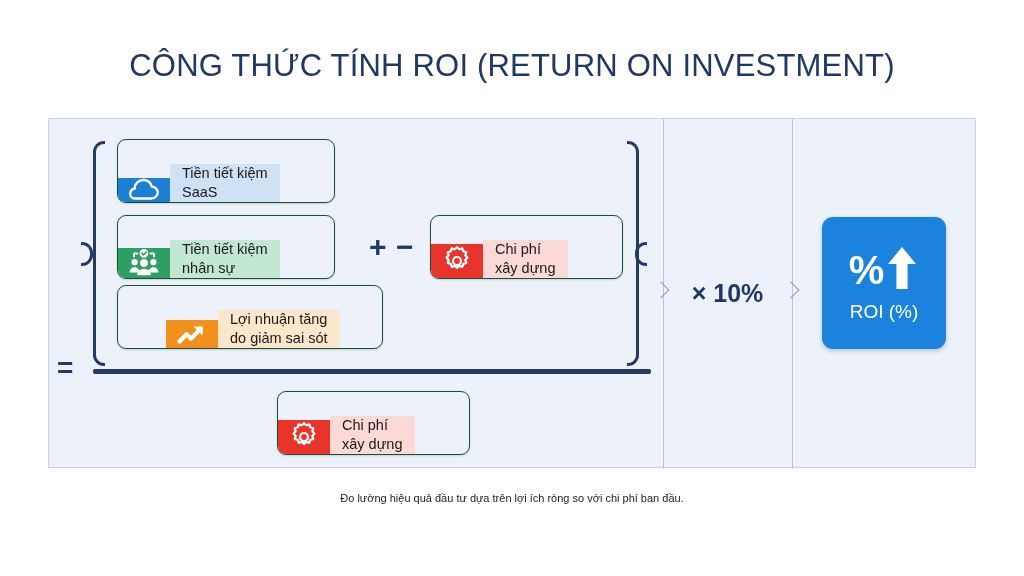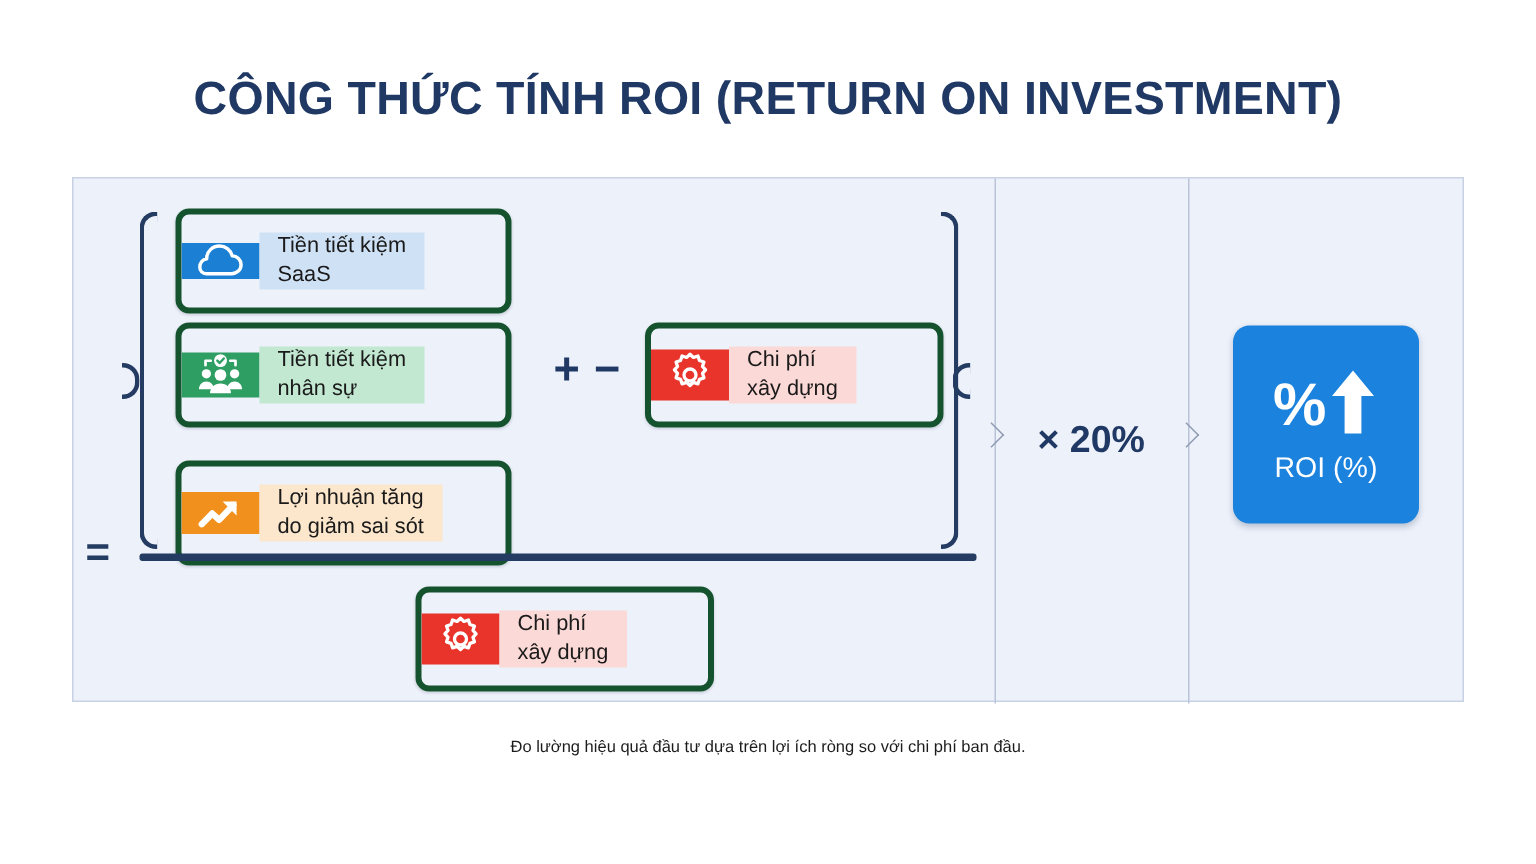--- a/index.html
+++ b/index.html
@@ -4,21 +4,21 @@
 <style>
   html,body{margin:0;padding:0;}
   body{
     width:1024px;height:576px;background:#ffffff;
     font-family:"Liberation Sans","DejaVu Sans",sans-serif;
     overflow:hidden;position:relative;
   }
   
   .title{
     position:absolute;left:0;top:48px;width:1024px;text-align:center;
-    font-size:31px;font-weight:bold;letter-spacing:.2px;
+    font-size:31px;font-weight:normal;letter-spacing:.2px;
     color:#1f3864;white-space:nowrap;
   }
   
   .panel{
     position:absolute;left:48px;top:118px;width:928px;height:350px;
     background:#edf1fa;border:1px solid #c8d2e4;box-sizing:border-box;
   }
   .vdiv{position:absolute;top:0;width:1px;height:350px;background:#b9c4d8;}
   .vdiv.d1{left:614px;}
   .vdiv.d2{left:743px;}
@@ -52,37 +52,37 @@
   .brace-right:after{bottom:0;border-left:none;border-top:none;border-radius:0 0 11px 0;}
   .brace-right span{
     position:absolute;left:8px;top:50%;transform:translateY(-50%);
     width:12px;height:24px;box-sizing:border-box;
     border:3.2px solid #243b62;border-right:none;
     border-radius:11px 0 0 11px;
   }
 
   
   .card{
-    position:absolute;display:flex;align-items:center;
-    border:4px solid #14532d;border-radius:9px;overflow:hidden;
+    position:absolute;display:flex;align-items:flex-end;
+    border:1px solid #14532d;border-radius:9px;overflow:hidden;
     box-shadow:0 1px 2px rgba(30,45,80,.18);
   }
   .card .ic{
     width:52px;display:flex;align-items:center;justify-content:center;
     flex:0 0 52px;
   }
   .card .lb{
     display:flex;align-items:center;padding:0 12px;
     font-size:14.5px;line-height:1.32;color:#1a1a1a;white-space:pre-line;
   }
   .c-saas   {left:68px; top:20px; width:216px;height:62px;}
   .c-saas .ic{background:#1b7fd4;} .c-saas .lb{background:#cfe1f5;}
   .c-hr     {left:68px; top:96px; width:216px;height:62px;}
   .c-hr .ic{background:#2f9e63;} .c-hr .lb{background:#c3e8d2;}
-  .c-profit {left:68px; top:188px;width:216px;height:62px;}
+  .c-profit {left:68px; top:166px;width:216px;height:62px;padding-left:48px;}
   .c-profit .ic{background:#f2901e;} .c-profit .lb{background:#fce6cc;}
   .c-cost-n {left:381px;top:96px; width:191px;height:62px;}
   .c-cost-n .ic{background:#e8342a;} .c-cost-n .lb{background:#fbd9d6;}
   .c-cost-d {left:228px;top:272px;width:191px;height:62px;}
   .c-cost-d .ic{background:#e8342a;} .c-cost-d .lb{background:#fbd9d6;}
 
   
   .op{
     position:absolute;font-size:30px;font-weight:bold;color:#1f3864;
     line-height:1;
@@ -217,21 +217,21 @@
           <circle cx="17" cy="17" r="4" stroke="#fff" stroke-width="2.2"></circle>
         </svg>
       </div>
       <div class="lb">Chi phí
 xây dựng</div>
     </div>
   </div>
 
   <div class="mult">
     <div class="chev c-in"></div>
-    <div class="val">× 20%</div>
+    <div class="val">× 10%</div>
     <div class="chev c-out"></div>
   </div>
 
   <div class="result">
     <div class="roi-card">
       <div class="glyph">
         <span class="pct">%</span>
         <span>
           <svg width="34" height="46" viewBox="0 0 34 46" fill="none">
             <path d="M17 2L31 19h-8.4v25h-11.2V19H3z" fill="#ffffff"></path>

